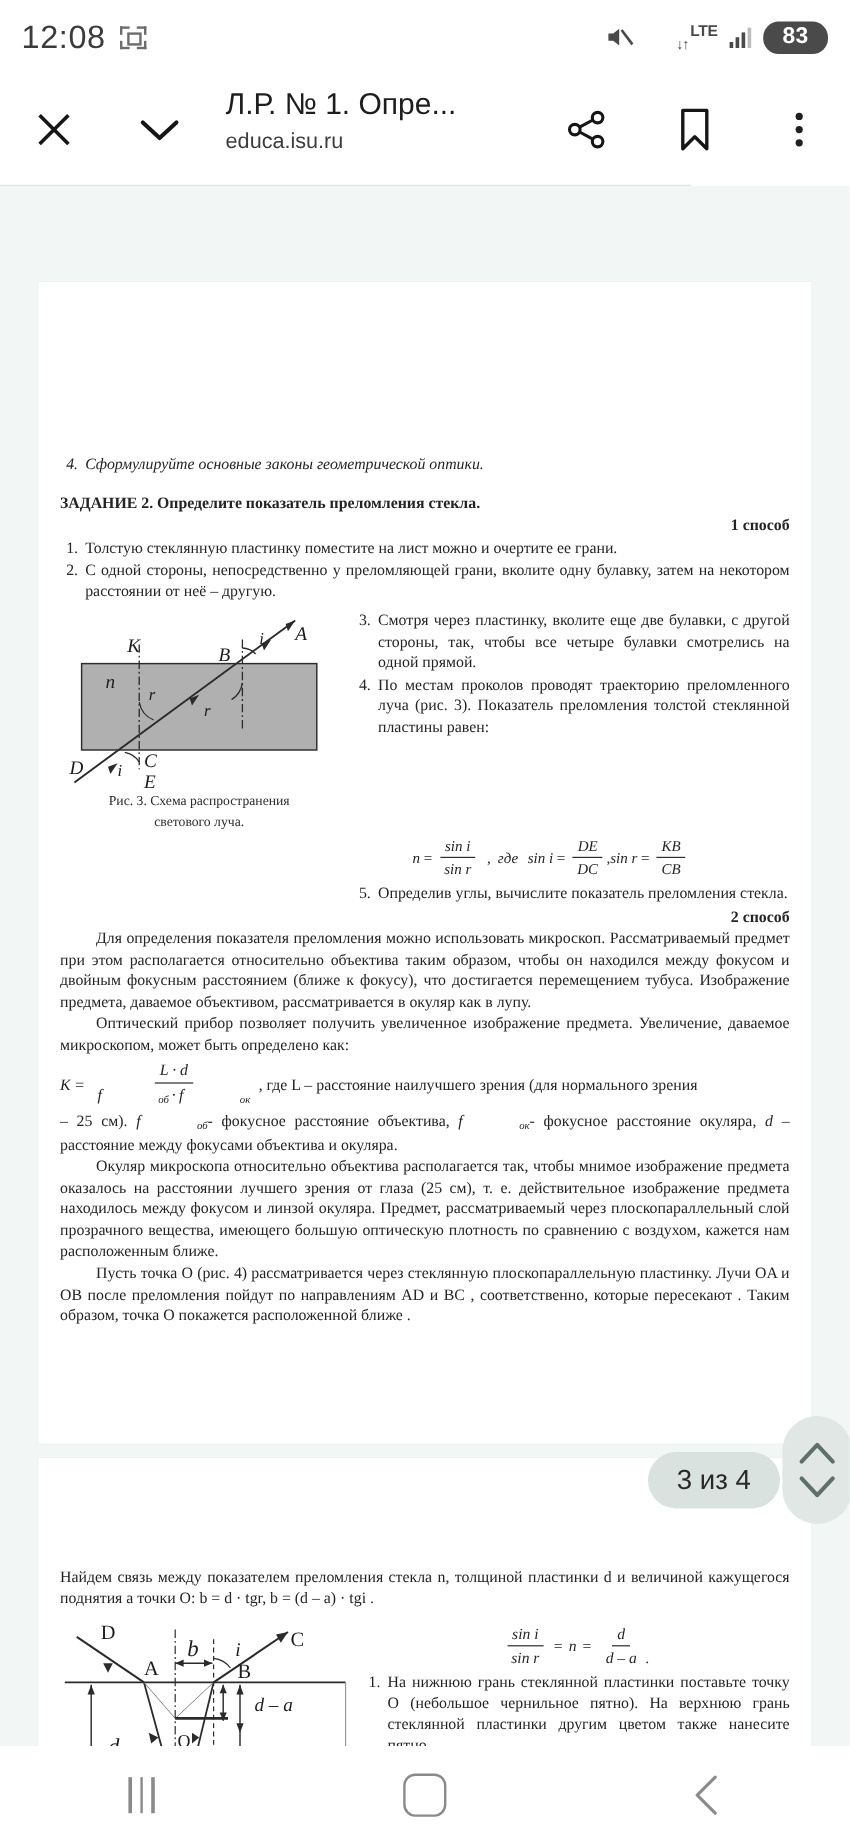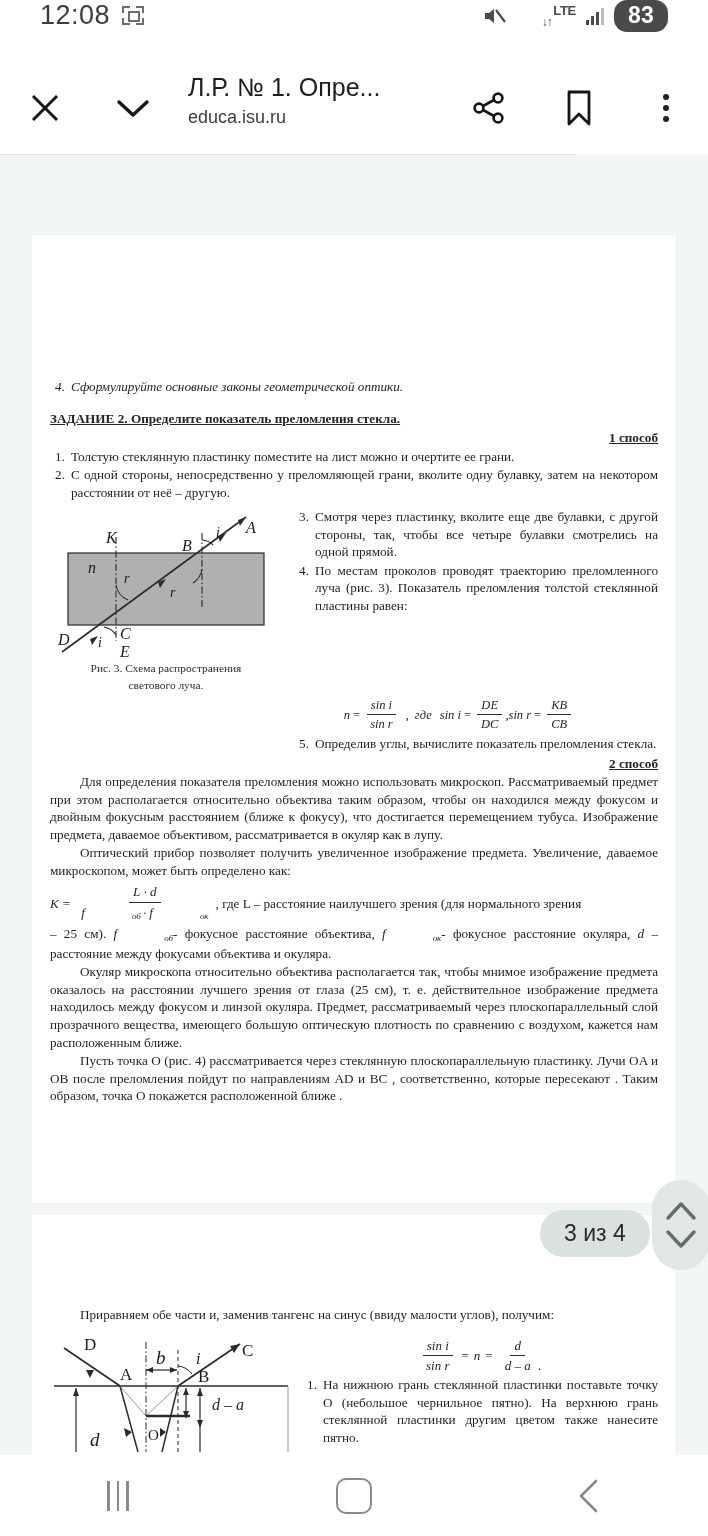--- a/index.html
+++ b/index.html
@@ -7,22 +7,22 @@
     width:708px;height:1536px;overflow:hidden;
     background:#ffffff;
     font-family:"Liberation Sans", sans-serif;
     -webkit-font-smoothing:antialiased;
   }
   .phone{position:relative;width:708px;height:1536px;background:#ffffff;}
 
   
   .statusbar{
     position:absolute;left:0;top:0;width:708px;height:62px;
-    display:flex;align-items:flex-start;justify-content:space-between;
-    padding:0 40px;box-sizing:border-box;background:#ffffff;
+    display:flex;align-items:center;justify-content:space-between;
+    padding:0 18px;box-sizing:border-box;background:#ffffff;
   }
   .sb-left{display:flex;align-items:center;gap:12px;}
   .sb-clock{font-size:27px;color:#3c3c3c;letter-spacing:.5px;font-family:"Liberation Sans",sans-serif;}
   .sb-capture{width:22px;height:19px;position:relative;}
   .sb-capture span{position:absolute;width:6px;height:5px;border:2px solid #6d6d6d;}
   .sb-capture .c1{left:0;top:0;border-right:none;border-bottom:none;}
   .sb-capture .c2{right:0;top:0;border-left:none;border-bottom:none;}
   .sb-capture .c3{left:0;bottom:0;border-right:none;border-top:none;}
   .sb-capture .c4{right:0;bottom:0;border-left:none;border-top:none;}
   .sb-capture .cin{left:6px;top:5px;width:8px;height:7px;border:2px solid #6d6d6d;}
@@ -33,21 +33,21 @@
   .lte-txt{font-size:13px;font-weight:bold;color:#4a4a4a;letter-spacing:-.3px;margin-left:36px;}
   .lte-arrows{font-size:12px;color:#4a4a4a;letter-spacing:-1px;margin-top:-1px;}
   .sig{display:flex;align-items:flex-end;gap:2px;height:18px;}
   .sig i{display:block;width:3px;background:#4a4a4a;}
   .sig i:nth-child(1){height:5px;}
   .sig i:nth-child(2){height:9px;}
   .sig i:nth-child(3){height:13px;}
   .sig i:nth-child(4){height:17px;background:#bdbdbd;}
   .batt{
     background:#4a4a4a;color:#ffffff;border-radius:13px;
-    font-size:23px;font-weight:bold;padding:2px 9px 3px;min-width:36px;
+    font-size:19px;font-weight:bold;padding:2px 9px 3px;min-width:36px;
     text-align:center;letter-spacing:.3px;
   }
 
   
   .toolbar{
     position:absolute;left:0;top:62px;width:576px;height:92px;
     background:#ffffff;border-bottom:1px solid #e2e2e2;
   }
   .tb-btn{position:absolute;top:0;height:92px;display:flex;align-items:center;justify-content:center;cursor:pointer;}
   .tb-close{left:16px;width:58px;}
@@ -73,21 +73,21 @@
   .page1{top:80px;height:968px;}
   .page2{top:1060px;height:400px;}
 
   .doc{
     position:absolute;left:18px;right:18px;
     color:#242424;
     font-family:"Liberation Serif", serif;
   }
   .p-sec{font-size:13.2px;line-height:1.33;text-align:justify;}
   .italic{font-style:italic;}
-  .bold{font-weight:bold;text-decoration:underline;}
+  .bold{font-weight:bold;}
   .center{text-align:right;}
   .ol-item{display:flex;gap:6px;margin-top:1px;}
   .ol-num{min-width:15px;text-align:right;flex:none;}
   .ol-txt{flex:1;text-align:justify;}
   .para{text-indent:30px;margin-top:1px;text-align:justify;}
 
   
   .split{display:flex;gap:12px;margin-top:6px;}
   .col-fig{width:232px;flex:none;}
   .col-txt{flex:1;}
@@ -325,21 +325,21 @@
           <span>– 25 см). </span><span class="mi">f</span><span class="sub">об</span><span>- фокусное расстояние объектива, </span><span class="mi">f</span><span class="sub">ок</span><span>- фокусное расстояние окуляра, </span><span class="mi">d</span><span> – расстояние между фокусами объектива и окуляра.</span>
         </div>
 
         <div class="para">Окуляр микроскопа относительно объектива располагается так, чтобы мнимое изображение предмета оказалось на расстоянии лучшего зрения от глаза (25 см), т. е. действительное изображение предмета находилось между фокусом и линзой окуляра. Предмет, рассматриваемый через плоскопараллельный слой прозрачного вещества, имеющего большую оптическую плотность по сравнению с воздухом, кажется нам расположенным ближе.</div>
         <div class="para">Пусть точка O (рис. 4) рассматривается через стеклянную плоскопараллельную пластинку. Лучи OA и OB после преломления пойдут по направлениям AD и BC , соответственно, которые пересекают                     . Таким образом, точка O покажется расположенной ближе                  .</div>
       </div>
     </div>
 
     <div class="page page2">
       <div class="doc p-sec" style="top:90px;">
-        <div class="para">Приравняем обе части и, заменив тангенс на синус (ввиду малости углов), получим:</div>
+        <div style="text-align:justify;">Найдем связь между показателем преломления стекла n, толщиной пластинки d и величиной кажущегося поднятия a точки O: b = d · tgr,   b = (d – a) · tgi .</div>
 
         <div class="split" style="margin-top:8px;">
           <div style="width:240px;flex:none;">
             <svg width="240" height="120" viewBox="0 0 240 120">
 
               <line x1="4" y1="54" x2="238" y2="54" stroke="#2b2b2b" stroke-width="1.3"></line>
               <line x1="238" y1="54" x2="238" y2="120" stroke="#9a9a9a" stroke-width="1"></line>
 
               <line x1="14" y1="16" x2="70" y2="54" stroke="#2b2b2b" stroke-width="1.7"></line>
               <polygon points="44,38 36,38 40,46" fill="#2b2b2b"></polygon>

